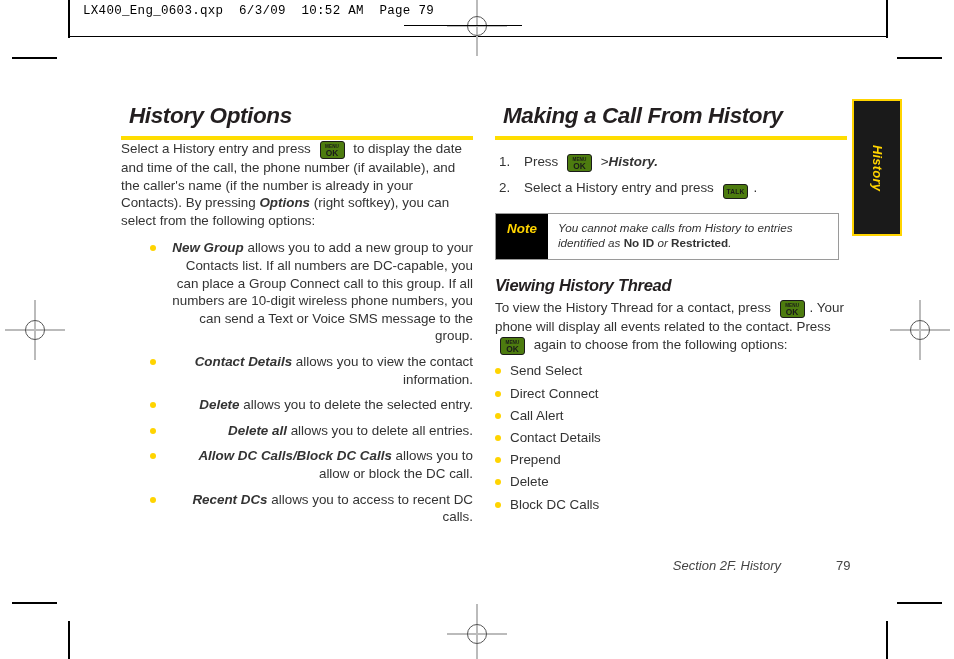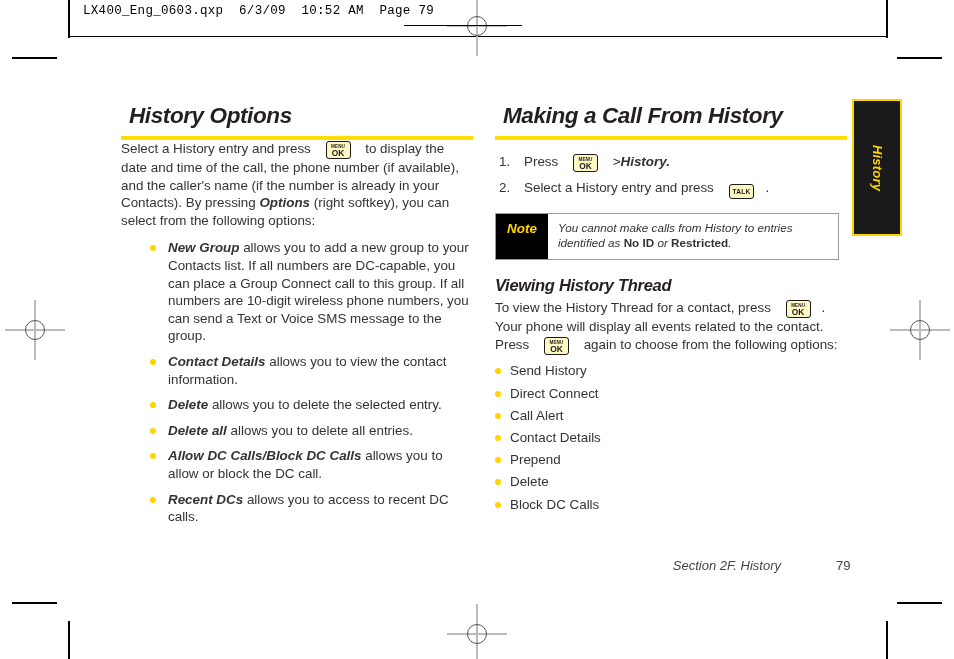--- a/index.html
+++ b/index.html
@@ -127,20 +127,21 @@
     margin: 10px 0 0 0;
     padding: 0;
   }
   ul.blist li {
     position: relative;
     padding-left: 23px;
     margin-bottom: 8px;
     font-size: 13.4px;
     line-height: 17.6px;
     color: #333;
+    text-align: right;
   }
   ul.blist li::before {
     content: "";
     position: absolute;
     left: 5px; top: 6px;
     width: 6px; height: 6px;
     border-radius: 50%;
     background: #ffd400;
   }
   ul.blist.indent { margin-left: 24px; }
@@ -188,25 +189,25 @@
     border-radius: 50%;
     background: #ffd400;
   }
 
   
   .key {
     display: inline-block;
     vertical-align: -3px;
     border: 1.2px solid #1a1a1a;
     border-radius: 3px;
-    background: #fef9c3;
+    background: #4d7c0f;
     padding: 0 2px;
     line-height: 1;
     text-align: center;
-    margin: 0 11px;
+    margin: 0 5px;
   }
   .key-menuok {
     width: 19px;
     height: 16px;
     position: relative;
   }
   .key-menuok .k-menu {
     display: block;
     font-size: 4.6px;
     font-weight: bold;
@@ -384,21 +385,21 @@
       </div>
       <div class="note-body"><span>You cannot make calls from History to entries identified as </span><b class="bold">No ID</b><span> or </span><b class="bold">Restricted</b><span>.</span></div>
     </div>
 
     <div style="margin-top:16px;">
       <h3 class="sub-title">Viewing History Thread</h3>
 
       <p class="body"><span>To view the History Thread for a contact, press </span><span class="key key-menuok"><span class="k-menu">MENU</span><span class="k-ok">OK</span></span><span>. Your phone will display all events related to the contact. Press </span><span class="key key-menuok"><span class="k-menu">MENU</span><span class="k-ok">OK</span></span><span> again to choose from the following options:</span></p>
 
       <ul class="olist">
-        <li>Send History</li>
+        <li>Send Select</li>
         <li>Direct Connect</li>
         <li>Call Alert</li>
         <li>Contact Details</li>
         <li>Prepend</li>
         <li>Delete</li>
         <li>Block DC Calls</li>
       </ul>
     </div>
   </div>
 

